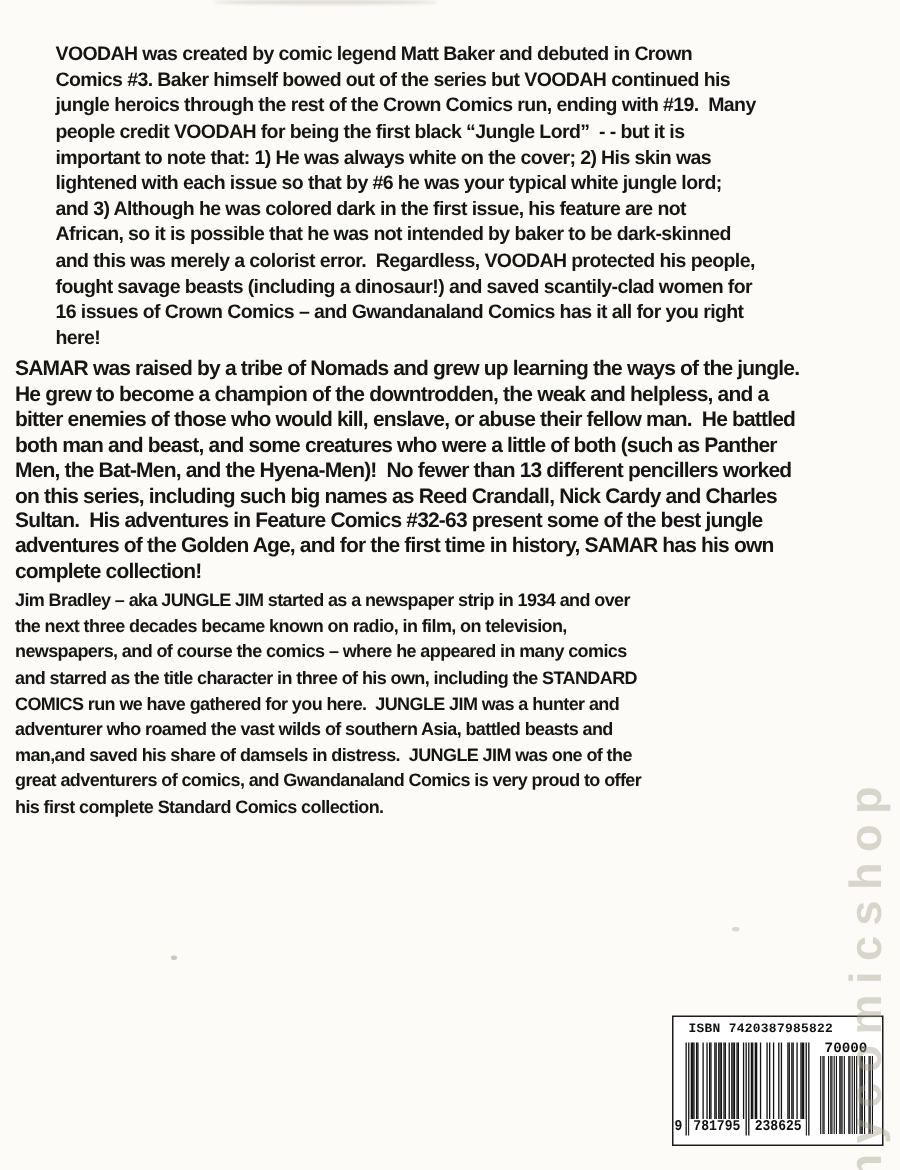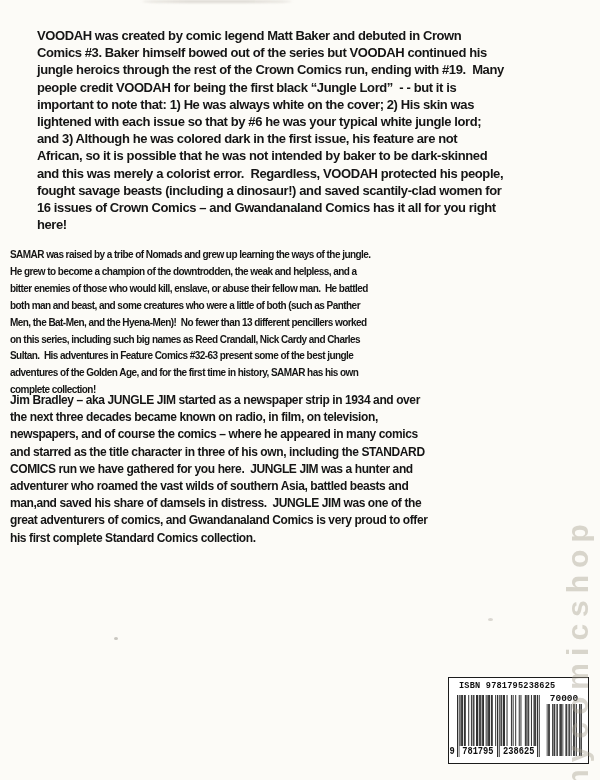--- a/index.html
+++ b/index.html
@@ -6,21 +6,21 @@
   .cover {
     position:relative; width:600px; height:780px;
     background:#fcfbf7; overflow:hidden;
     font-family:"Liberation Sans", sans-serif;
   }
   .para {
     position:absolute; left:10px; width:586px; margin:0;
     color:#151515; font-weight:bold; white-space:pre-wrap;
   }
   .p1 { top:27px;  font-size:13px; line-height:17.2px; letter-spacing:-0.4px;margin-left:27px; }
-  .p2 { top:247px; font-size:10px;   line-height:16.9px; letter-spacing:-0.55px; }
+  .p2 { top:237px; font-size:14px;   line-height:16.9px; letter-spacing:-0.55px; }
   .p3 { top:392px; font-size:12px; line-height:17.2px; letter-spacing:-0.4px; }
 
   
   .barcode-box {
     position:absolute; left:448px; top:677px; width:139px; height:85px;
     background:#ffffff; border:1px solid #1c1c1c;
   }
   .isbn {
     position:absolute; left:10px; top:3px;
     font-family:"Liberation Mono", monospace; font-weight:bold;
@@ -108,21 +108,21 @@
 the next three decades became known on radio, in film, on television,
 newspapers, and of course the comics – where he appeared in many comics
 and starred as the title character in three of his own, including the STANDARD
 COMICS run we have gathered for you here.  JUNGLE JIM was a hunter and
 adventurer who roamed the vast wilds of southern Asia, battled beasts and
 man,and saved his share of damsels in distress.  JUNGLE JIM was one of the
 great adventurers of comics, and Gwandanaland Comics is very proud to offer
 his first complete Standard Comics collection.</p>
 
   <div class="barcode-box">
-    <div class="isbn">ISBN 9781795238625</div>
+    <div class="isbn">ISBN 7420387985822</div>
 
     <div class="ean13">
       <span class="dg d-first">9</span>
       <span class="dg d-left">781795</span>
       <span class="dg d-right">238625</span>
     <i class="bar" style="left: 0px;"></i>
         <i class="bar" style="left: 2px;"></i>
         <i class="bar short" style="left: 4px;"></i>
         <i class="bar short" style="left: 5px;"></i>
         <i class="bar short" style="left: 6px;"></i>

